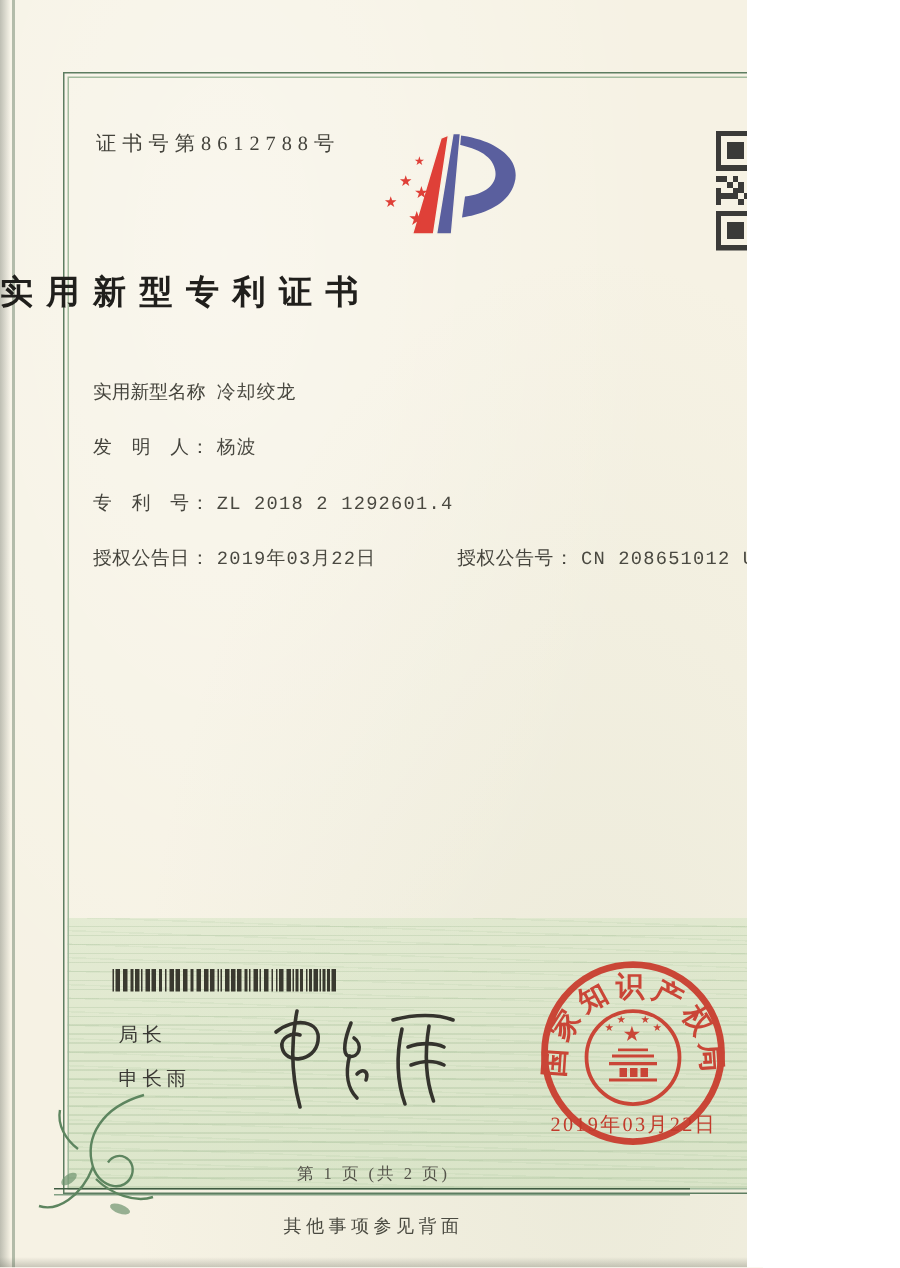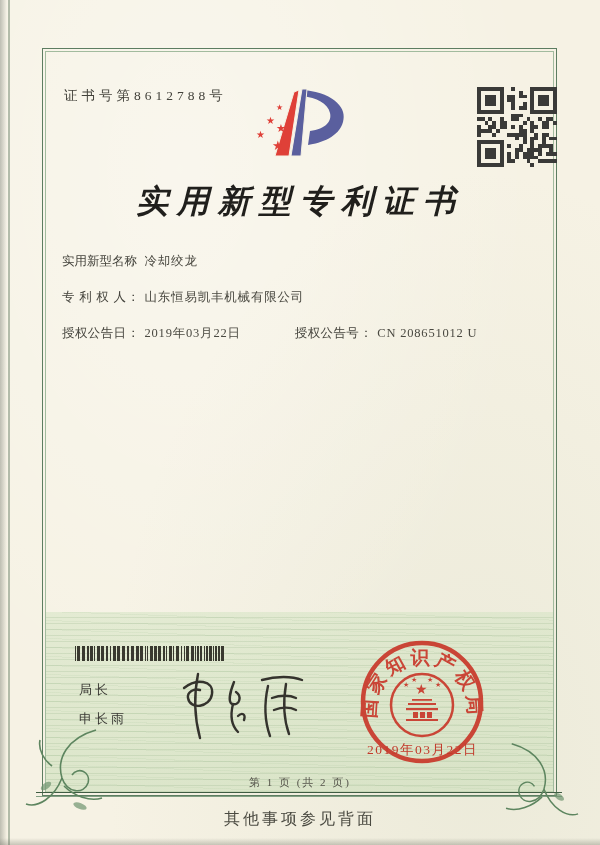--- a/index.html
+++ b/index.html
@@ -1,58 +1,58 @@
 <!DOCTYPE html>
 <html><head>
 <meta charset="utf-8">
 <style>
   html,body{margin:0;padding:0;}
   body{font-family:"Liberation Serif",serif;}
-  #page{position:relative;width:600px;height:845px;background:#f6f2e4;overflow:hidden;
+  #page{position:relative;width:498px;height:845px;background:#f6f2e4;overflow:hidden;
     background-image:radial-gradient(ellipse at 30% 20%, rgba(255,255,255,.35), transparent 60%),
                      radial-gradient(ellipse at 80% 90%, rgba(190,200,170,.18), transparent 55%);}
   
   .edge-left{position:absolute;left:0;top:0;bottom:0;width:7px;background:linear-gradient(90deg,rgba(120,125,115,.45),rgba(120,125,115,0));}
   .edge-line{position:absolute;left:8px;top:0;bottom:0;width:2px;background:rgba(95,120,95,.45);}
   .edge-bottom{position:absolute;left:0;right:0;bottom:0;height:7px;background:linear-gradient(0deg,rgba(110,112,100,.35),rgba(110,112,100,0));}
   
   .frame-outer{position:absolute;left:42px;top:48px;width:513px;height:746px;border:1px solid #5d7d61;}
   .frame-inner{position:absolute;left:2px;top:2px;right:2px;bottom:2px;border:1px solid #a2bb9e;}
   
   .green-zone{position:absolute;left:45px;top:612px;width:508px;height:180px;
     background:
       repeating-linear-gradient(0deg, rgba(110,150,100,.16) 0 1px, rgba(0,0,0,0) 1px 6px),
       repeating-linear-gradient(2deg, rgba(140,180,130,.10) 0 1px, rgba(0,0,0,0) 1px 9px),
       linear-gradient(rgba(212,228,195,.55), rgba(203,222,186,.6));}
   .certno{position:absolute;left:64px;top:87px;font-size:13.5px;letter-spacing:4px;color:#43423b;}
-  .title{position:absolute;left:0;right:0;top:180px;text-align:center;font-size:32px;font-weight:600;
-    letter-spacing:9px;color:#201f1c;font-style:italic;}
+  .title{position:absolute;left:0;right:0;top:180px;font-size:22px;font-weight:600;
+    letter-spacing:9px;color:#201f1c;}
   .logo{position:absolute;left:248px;top:82px;}
   .qr{position:absolute;left:477px;top:87px;width:80px;height:80px;shape-rendering:crispEdges;}
   
   .fields{position:absolute;left:62px;top:251px;width:482px;font-size:12.5px;color:#45443d;}
   .frow{margin-bottom:16px;line-height:20px;white-space:nowrap;}
   .lbl{display:inline-block;width:64px;text-align:justify;text-align-last:justify;vertical-align:top;}
   .colon{margin:0 5px 0 1px;}
-  .val{letter-spacing:.8px;color:#4a4941;}
+  .val{letter-spacing:.8px;color:#4a4941;font-family:Liberation Mono, monospace;}
   .val-addr{display:inline-block;width:398px;line-height:19px;vertical-align:top;white-space:normal;letter-spacing:.6px;}
   .pair2{margin-left:54px;}
   
   .bodytext{position:absolute;left:62px;top:497px;width:479px;}
   .bodytext p{margin:0;font-size:12.5px;line-height:25.5px;text-indent:2em;text-align:justify;color:#54524a;}
   
   .barcode{position:absolute;left:75px;top:646px;width:153px;height:15px;}
   .barcode i{position:absolute;top:0;bottom:0;background:#39392f;}
   .director{position:absolute;left:79px;top:675px;font-size:13px;letter-spacing:3px;color:#3a3934;line-height:29px;}
   .sig{position:absolute;left:170px;top:668px;}
   .seal{position:absolute;left:356px;top:639px;opacity:.93;}
   .sealdate{position:absolute;left:367px;top:741px;font-size:13.5px;letter-spacing:1.5px;color:#c23a2b;}
   .pagenum{position:absolute;left:0;right:0;top:775px;text-align:center;font-size:11px;letter-spacing:2px;color:#55544b;}
   .rule{position:absolute;left:36px;right:38px;top:792px;height:3px;border-top:1.5px solid #3f5c42;border-bottom:1px solid #82a083;}
-  .footnote{position:absolute;left:0;right:0;top:809px;text-align:center;font-size:16px;letter-spacing:3px;color:#4a4a41;}
+  .footnote{position:absolute;left:0;right:0;top:809px;text-align:center;font-size:12px;letter-spacing:3px;color:#4a4a41;}
   .flourish{position:absolute;}
   .fl-left{left:22px;top:726px;}
   .fl-right{left:502px;top:740px;transform:scaleX(-1);}
 </style>
 </head>
 <body>
 
 <div id="page">
 
   <div class="green-zone"></div>
@@ -200,21 +200,24 @@
       <rect x="2" y="16" width="3" height="3" fill="#3a3a38"></rect>
     </svg>
 
   <div class="title">实用新型专利证书</div>
 
   <div class="fields">
     <div class="frow">
       <span class="lbl">实用新型名称</span><span class="colon">：</span><span class="val">冷却绞龙</span>
     </div>
     <div class="frow">
-      <span class="lbl">专利权人</span><span class="colon">：</span><span class="val">山东恒易凯丰机械有限公司</span>
+      <span class="lbl">发明人</span><span class="colon">：</span><span class="val">杨波</span>
+    </div>
+    <div class="frow">
+      <span class="lbl">专利号</span><span class="colon">：</span><span class="val">ZL 2018 2 1292601.4</span>
     </div>
     <div class="frow">
       <span class="lbl">授权公告日</span><span class="colon">：</span><span class="val">2019年03月22日</span><span class="pair2"><span class="lbl">授权公告号</span><span class="colon">：</span><span class="val">CN 208651012 U</span></span>
     </div>
   </div>
 
   <div class="bodytext">
   </div>
 
   <div id="barcode" class="barcode">

